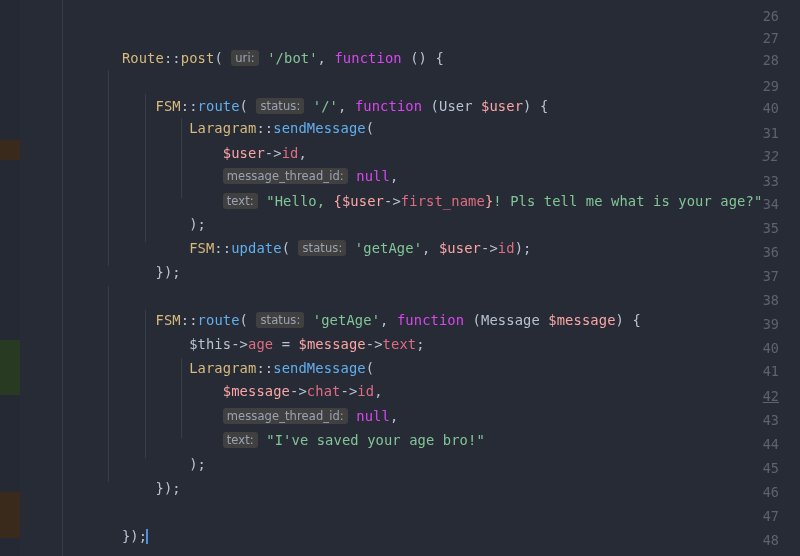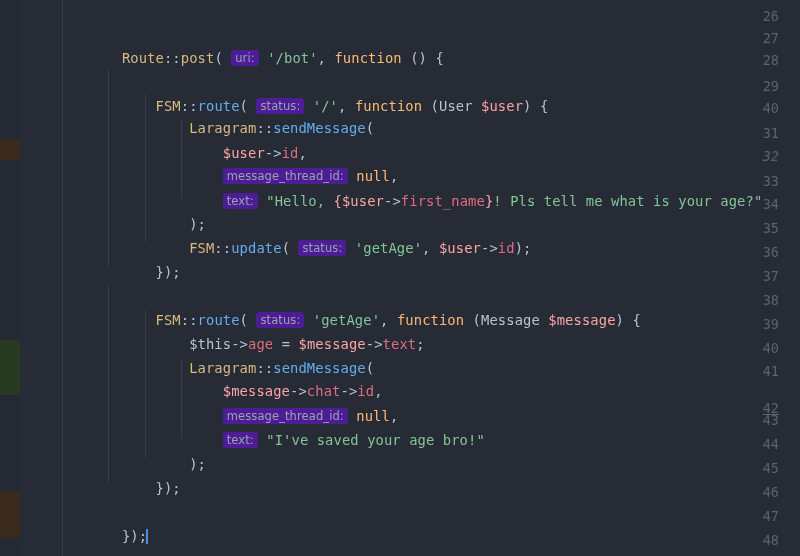--- a/index.html
+++ b/index.html
@@ -93,30 +93,30 @@
     position: absolute;
     width: 1px;
     background: #373d4a;
     z-index: 0;
   }
 
   
   .t-cls    { color: #d7ba7d; }   
   .t-op     { color: #b9c2d0; }   
   .t-fn     { color: #61afef; }   
-  .t-kw     { color: #fdba74; }   
+  .t-kw     { color: #d946ef; }   
   .t-str    { color: #82c596; }   
   .t-var    { color: #fca5a5; }   
   .t-prop   { color: #e06c81; }   
   .t-type   { color: #b9c2d0; }   
   .t-plain  { color: #b9c2d0; }
 
   
   .hint {
-    background: #4c1d95;
+    background: #404040;
     color: #9aa3b2;
     font-family: "DejaVu Sans", "Liberation Sans", sans-serif;
     font-size: 11.5px;
     padding: 1px 4px 1px 4px;
     border-radius: 3px;
     letter-spacing: 0.1px;
     position: relative;
     top: -1px;
   }
 
@@ -154,21 +154,21 @@
     <div class="lnum" style="top:146px;font-style:italic;">32</div>
     <div class="lnum" style="top:171px;">33</div>
     <div class="lnum" style="top:194px;">34</div>
     <div class="lnum" style="top:218px;">35</div>
     <div class="lnum" style="top:242px;">36</div>
     <div class="lnum" style="top:266px;">37</div>
     <div class="lnum" style="top:290px;">38</div>
     <div class="lnum" style="top:314px;">39</div>
     <div class="lnum" style="top:338px;">40</div>
     <div class="lnum" style="top:361px;">41</div>
-    <div class="lnum" style="top:398px;text-decoration:underline;">42</div>
+    <div class="lnum" style="top:386px;text-decoration:underline;">42</div>
     <div class="lnum" style="top:410px;">43</div>
     <div class="lnum" style="top:434px;">44</div>
     <div class="lnum" style="top:458px;">45</div>
     <div class="lnum" style="top:482px;">46</div>
     <div class="lnum" style="top:506px;">47</div>
     <div class="lnum" style="top:530px;">48</div>
   </div>
 
   <div class="code-area">
 

